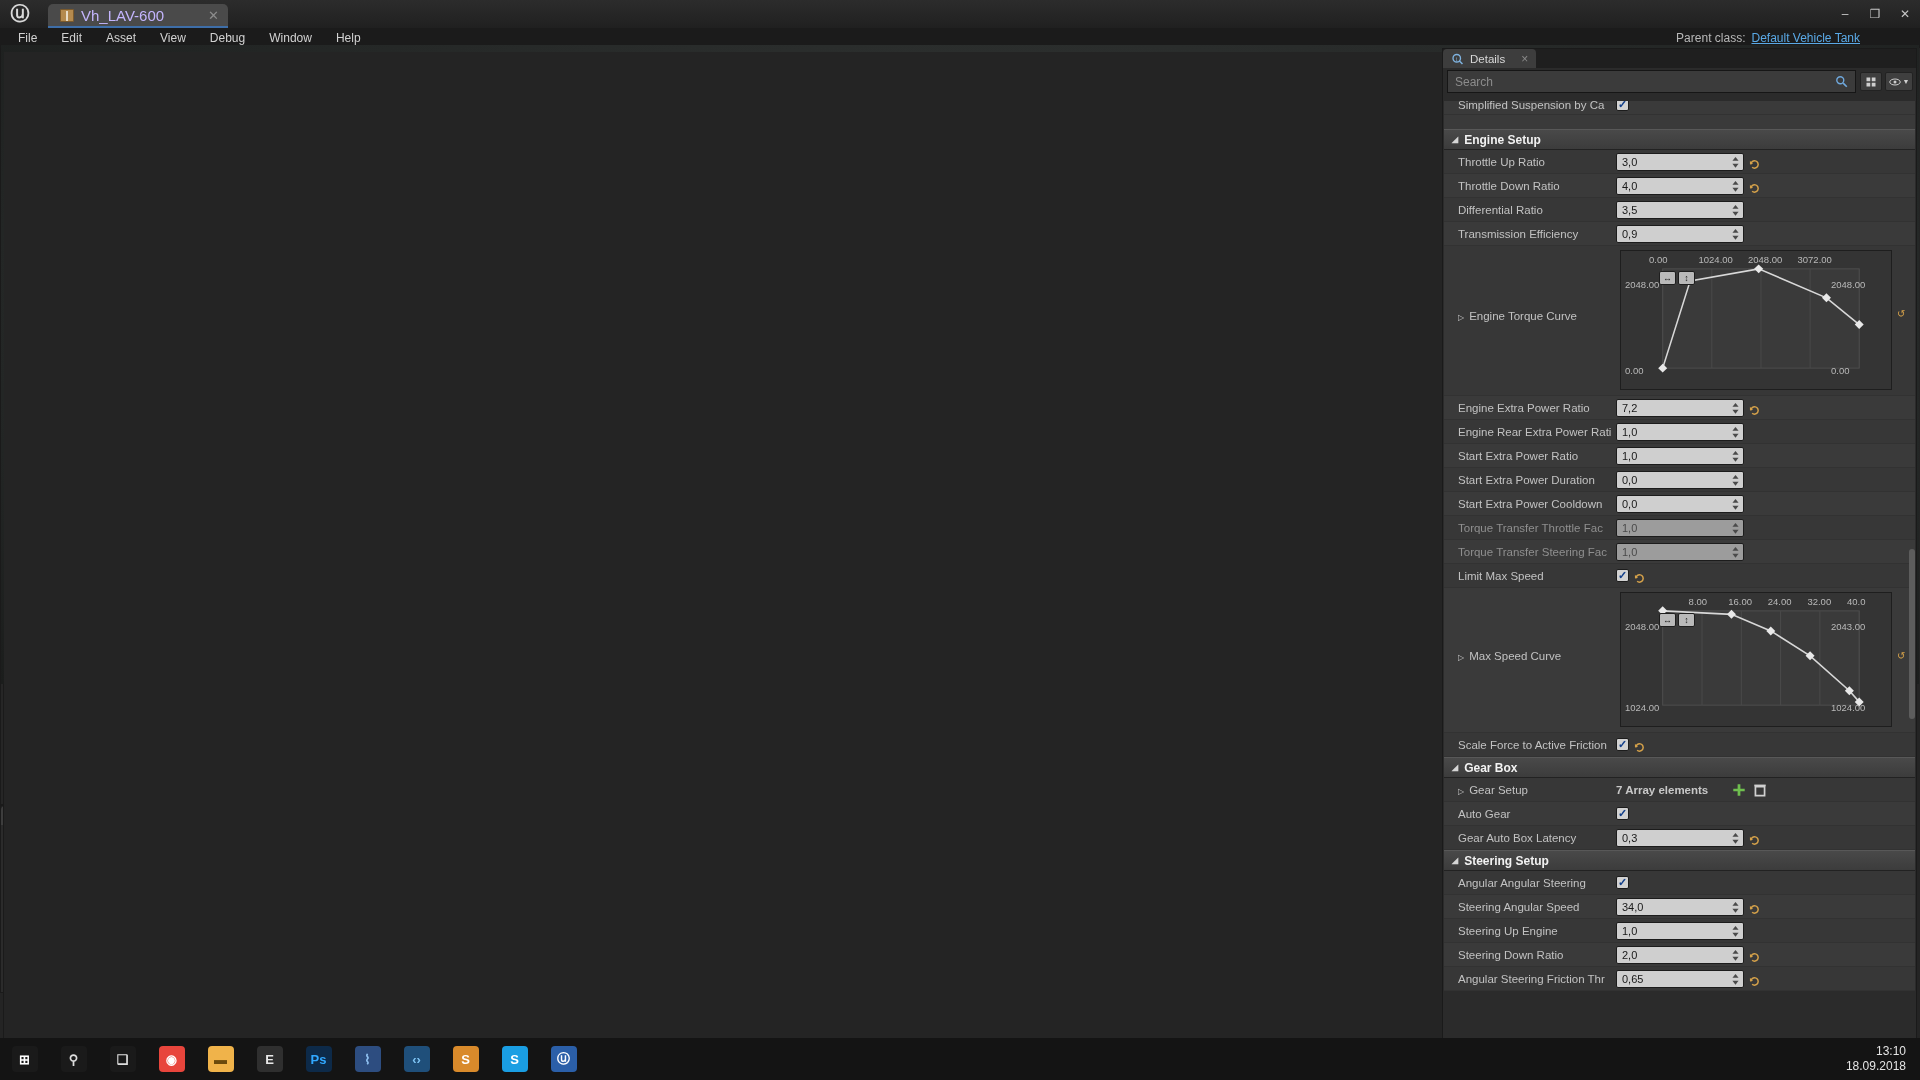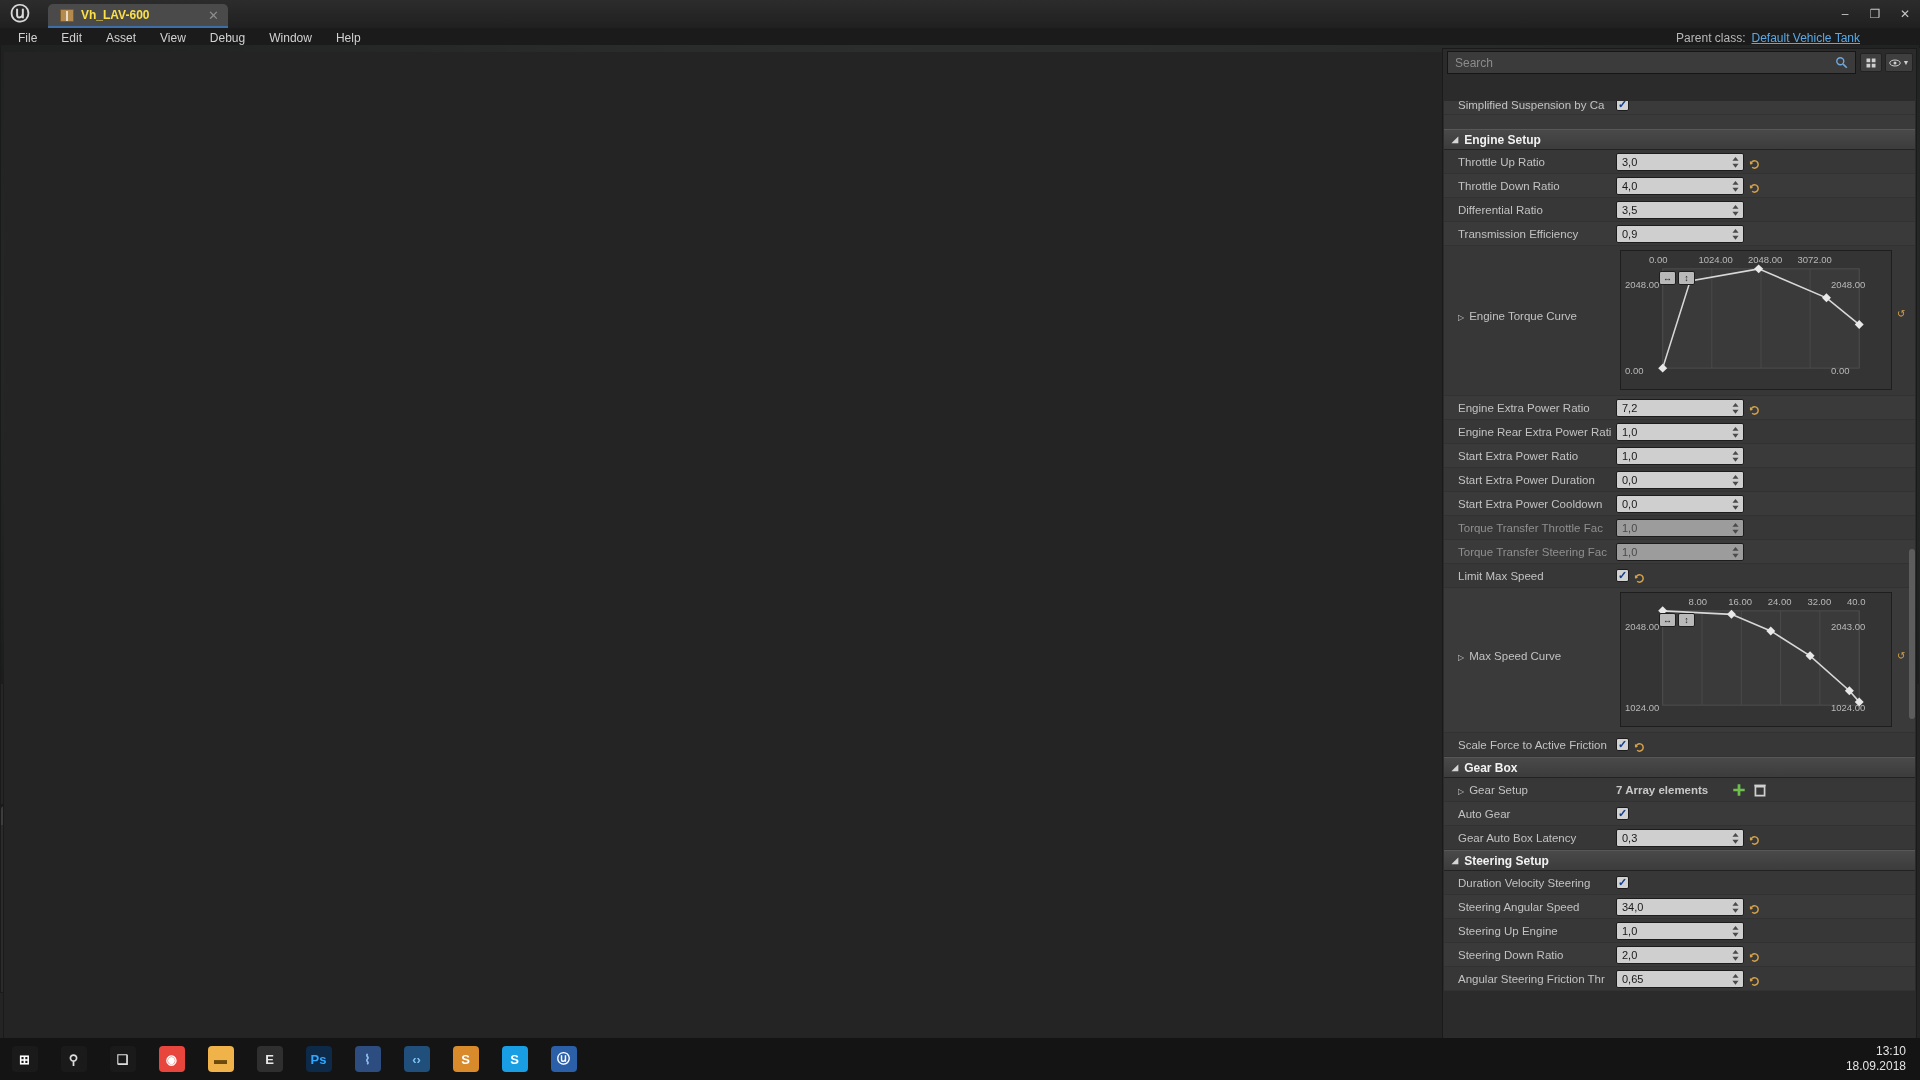--- a/index.html
+++ b/index.html
@@ -15,21 +15,21 @@
   .titlebar { position:absolute; left:0; top:0; width:1920px; height:28px;
      background:linear-gradient(#2c2c2c,#202020); display:flex; align-items:flex-end; }
   .ue-logo { width:40px; height:28px; display:flex; align-items:center; justify-content:center;
      color:#d8d8d8; font-size:19px; font-family:"Liberation Serif",serif; font-weight:bold; }
   .asset-tab { height:24px; min-width:180px; background:#4a4a4a;
      border-radius:5px 5px 0 0; display:flex; align-items:center; gap:7px; padding:0 9px 0 12px;
      margin-left:8px; border-bottom:2px solid #3e6ea8; }
   .asset-tab .ico { width:14px; height:13px; background:#b48a4e; border-radius:1px;
      border:1px solid #7b5a2c; position:relative; }
   .asset-tab .ico:after { content:""; position:absolute; left:5px; top:1px; width:2px; height:10px; background:#e8ddc8; }
-  .asset-tab .lbl { color:#fde047; font-size:12px;font-weight:bold; }
+  .asset-tab .lbl { color:#c4b5fd; font-size:15px; }
   .asset-tab .x { color:#8d8d8d; font-size:13px; margin-left:auto; padding-left:18px; }
   .win-btns { position:absolute; right:0; top:0; height:28px; display:flex; align-items:center; gap:0; }
   .win-btns div { width:30px; height:28px; display:flex; align-items:center; justify-content:center;
      color:#c6c6c6; font-size:12px; }
 
   
   .menubar { position:absolute; left:0; top:28px; width:1920px; height:20px;
      background:#1b1b1b; display:flex; align-items:center; padding-left:6px; }
   .menubar span { color:#d2d2d2; font-size:12px; padding:2px 12px; }
   .parent-class { position:absolute; right:60px; top:28px; height:20px; display:flex;
@@ -750,20 +750,31 @@
       <div class="fr-btn" style="background:#3b3b3b;border:1px solid #161616;margin-top:4px;">
         <svg width="13" height="13" viewBox="0 0 16 16">
           <path d="M2 3h12l-4.6 5.4V14L6.6 12V8.4z" fill="#d8d8d8"></path>
         </svg>
       </div>
     </div>
     <div class="fr-body"></div>
   </div>
 
   <div class="panel" id="details">
+    <div class="ptab-strip">
+      <div class="ptab">
+        <svg class="tabico" viewBox="0 0 16 16">
+          <circle cx="7" cy="7" r="5" fill="none" stroke="#7fb3e0" stroke-width="1.8"></circle>
+          <text x="7" y="10" font-size="7" fill="#7fb3e0" text-anchor="middle" font-family="Liberation Serif">i</text>
+          <line x1="10.6" y1="10.6" x2="14.6" y2="14.6" stroke="#7fb3e0" stroke-width="2"></line>
+        </svg>
+        <span>Details</span>
+        <span class="x">×</span>
+      </div>
+    </div>
     <div style="display:flex;align-items:center;">
       <div class="d-search" style="flex:1">
         <span>Search</span>
         <svg width="13" height="13" viewBox="0 0 16 16" style="margin-left:auto">
           <circle cx="6.5" cy="6.5" r="4.3" fill="none" stroke="#6fa8dc" stroke-width="1.7"></circle>
           <line x1="10" y1="10" x2="14.5" y2="14.5" stroke="#6fa8dc" stroke-width="2"></line>
         </svg>
       </div>
       <div class="d-icons">
         <div class="d-ibtn">
@@ -1071,21 +1082,21 @@
                 <path d="M2 6a4 4 0 1 1 1.4 3" stroke="#d6a24a" stroke-width="1.6" fill="none"></path>
                 <path d="M1 2v3.4h3.4z" fill="#d6a24a"></path>
               </svg></span>
           </div>
         </div>
         <div class="cat">
           <span class="tri">◢</span>
           <span>Steering Setup</span>
         </div>
         <div class="prow">
-          <div class="pname"><span>Duration Velocity Steering</span></div>
+          <div class="pname"><span>Angular Angular Steering</span></div>
           <div class="pval">
             <span class="chk">✓</span>
           </div>
         </div>
         <div class="prow">
           <div class="pname"><span>Steering Angular Speed</span></div>
           <div class="pval">
             <div class="numbox">
               <span>34,0</span>
               <span class="sp"><svg viewBox="0 0 10 14">

